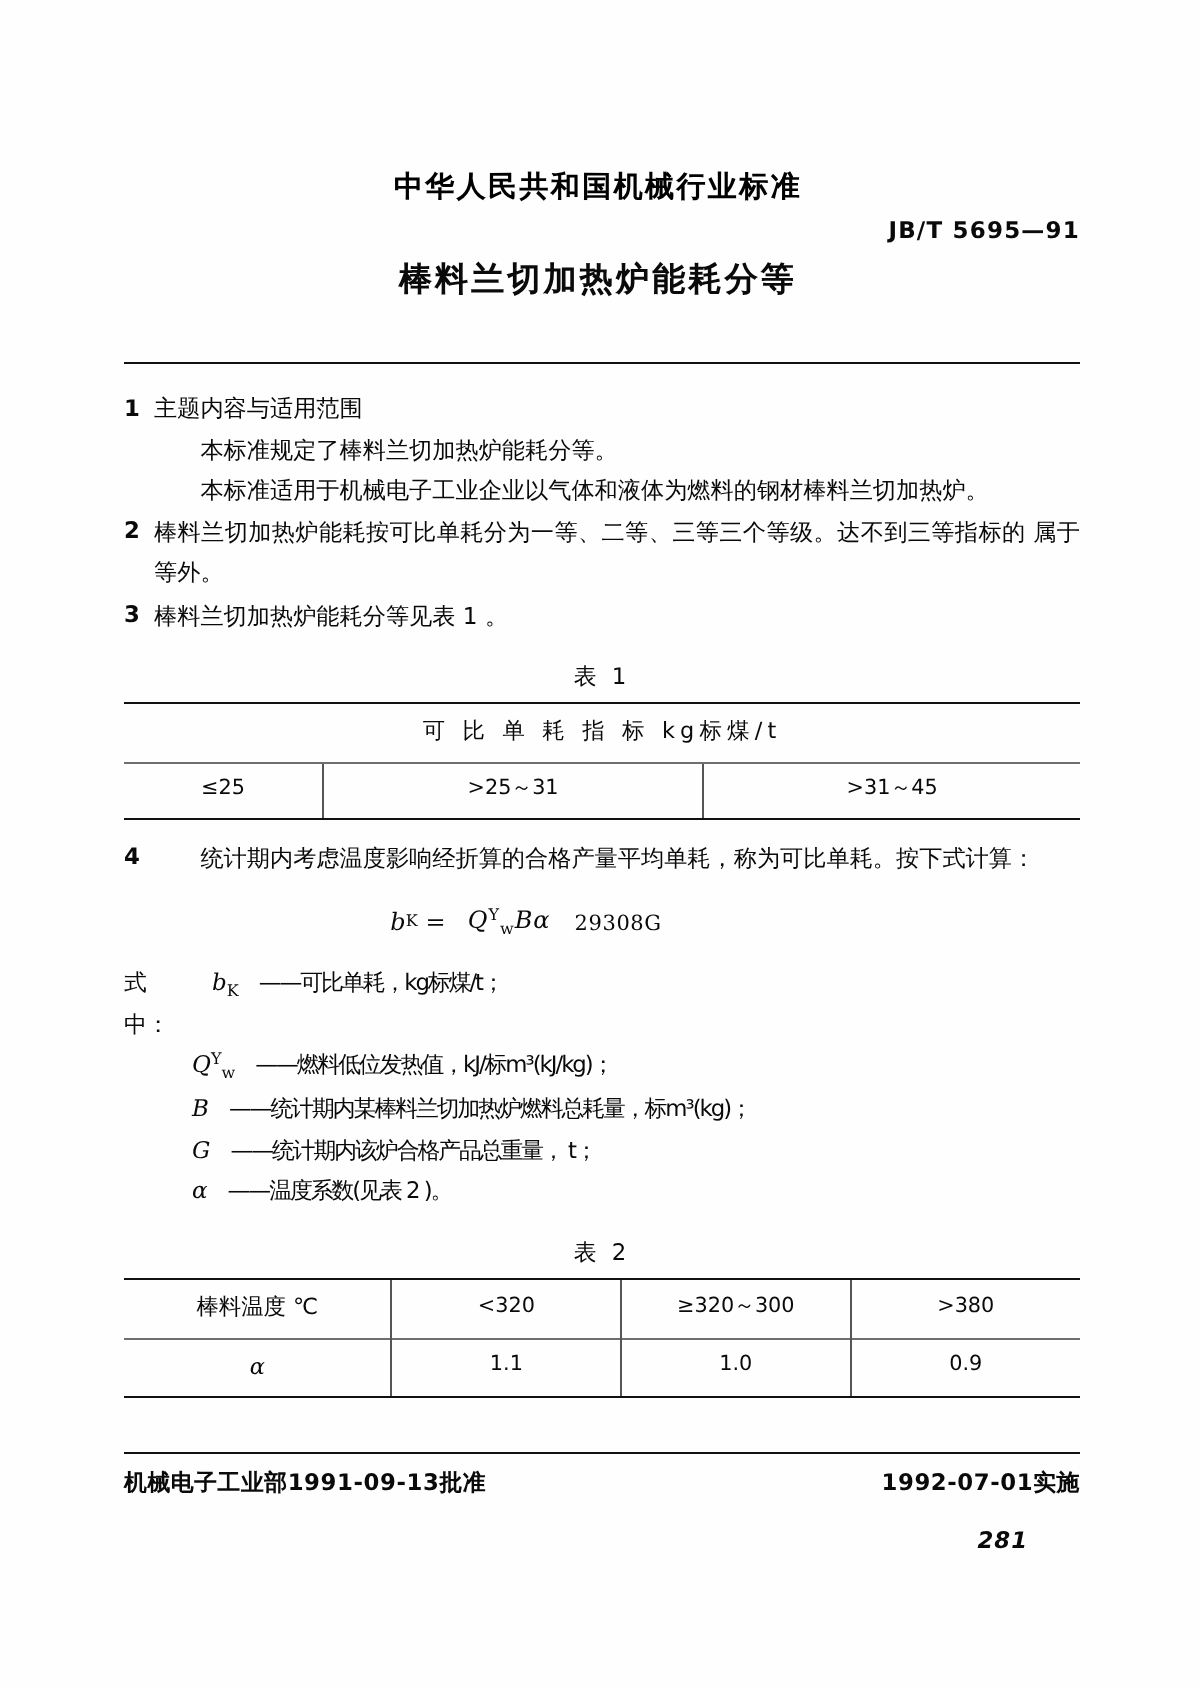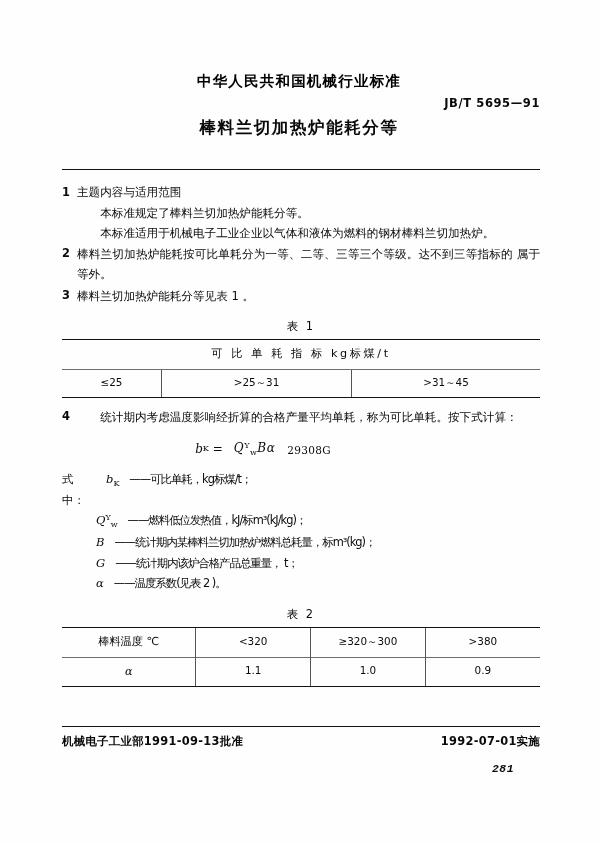--- a/index.html
+++ b/index.html
@@ -18,21 +18,21 @@
   .page {
     position: absolute;
     left: 0; top: 0;
     width: 600px;
     height: 844px;
     background: #fefefe;
   }
   .content {
     position: absolute;
     left: 62px;
-    top: 0;
+    top: 12px;
     width: 478px;
   }
 
   
   .doc-header {
     padding-top: 72px;
     position: relative;
   }
   .issuer {
     text-align: center;
@@ -250,21 +250,20 @@
     left: 62px;
     top: 763px;
     width: 478px;
     text-align: right;
     font-size: 11.4px;
     font-weight: bold;
     font-style: italic;
     letter-spacing: 0.5px;
     padding-right: 26px;
     box-sizing: border-box;
-    font-family: Liberation Mono, monospace;
   }
 </style>
 </head>
 <body>
 
 <div class="page">
   <div class="content">
 
     <div class="doc-header">
       <div class="issuer">中华人民共和国机械行业标准</div>

